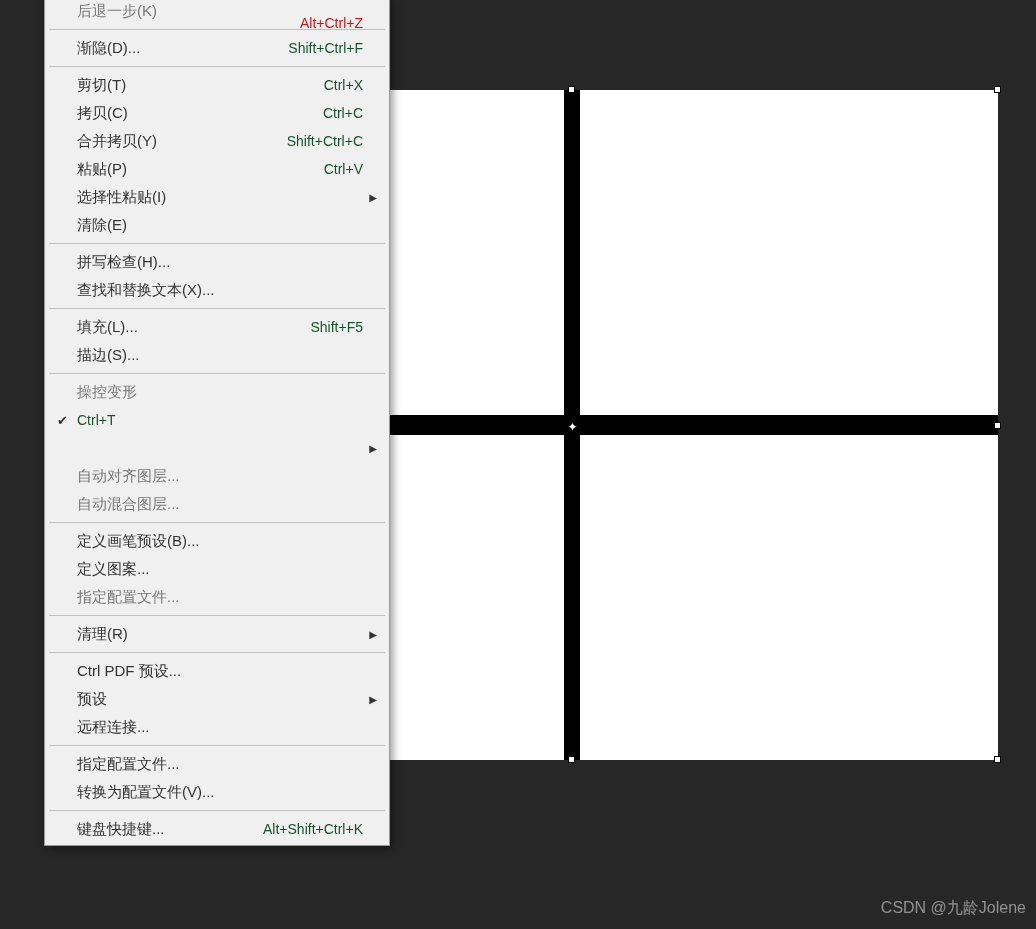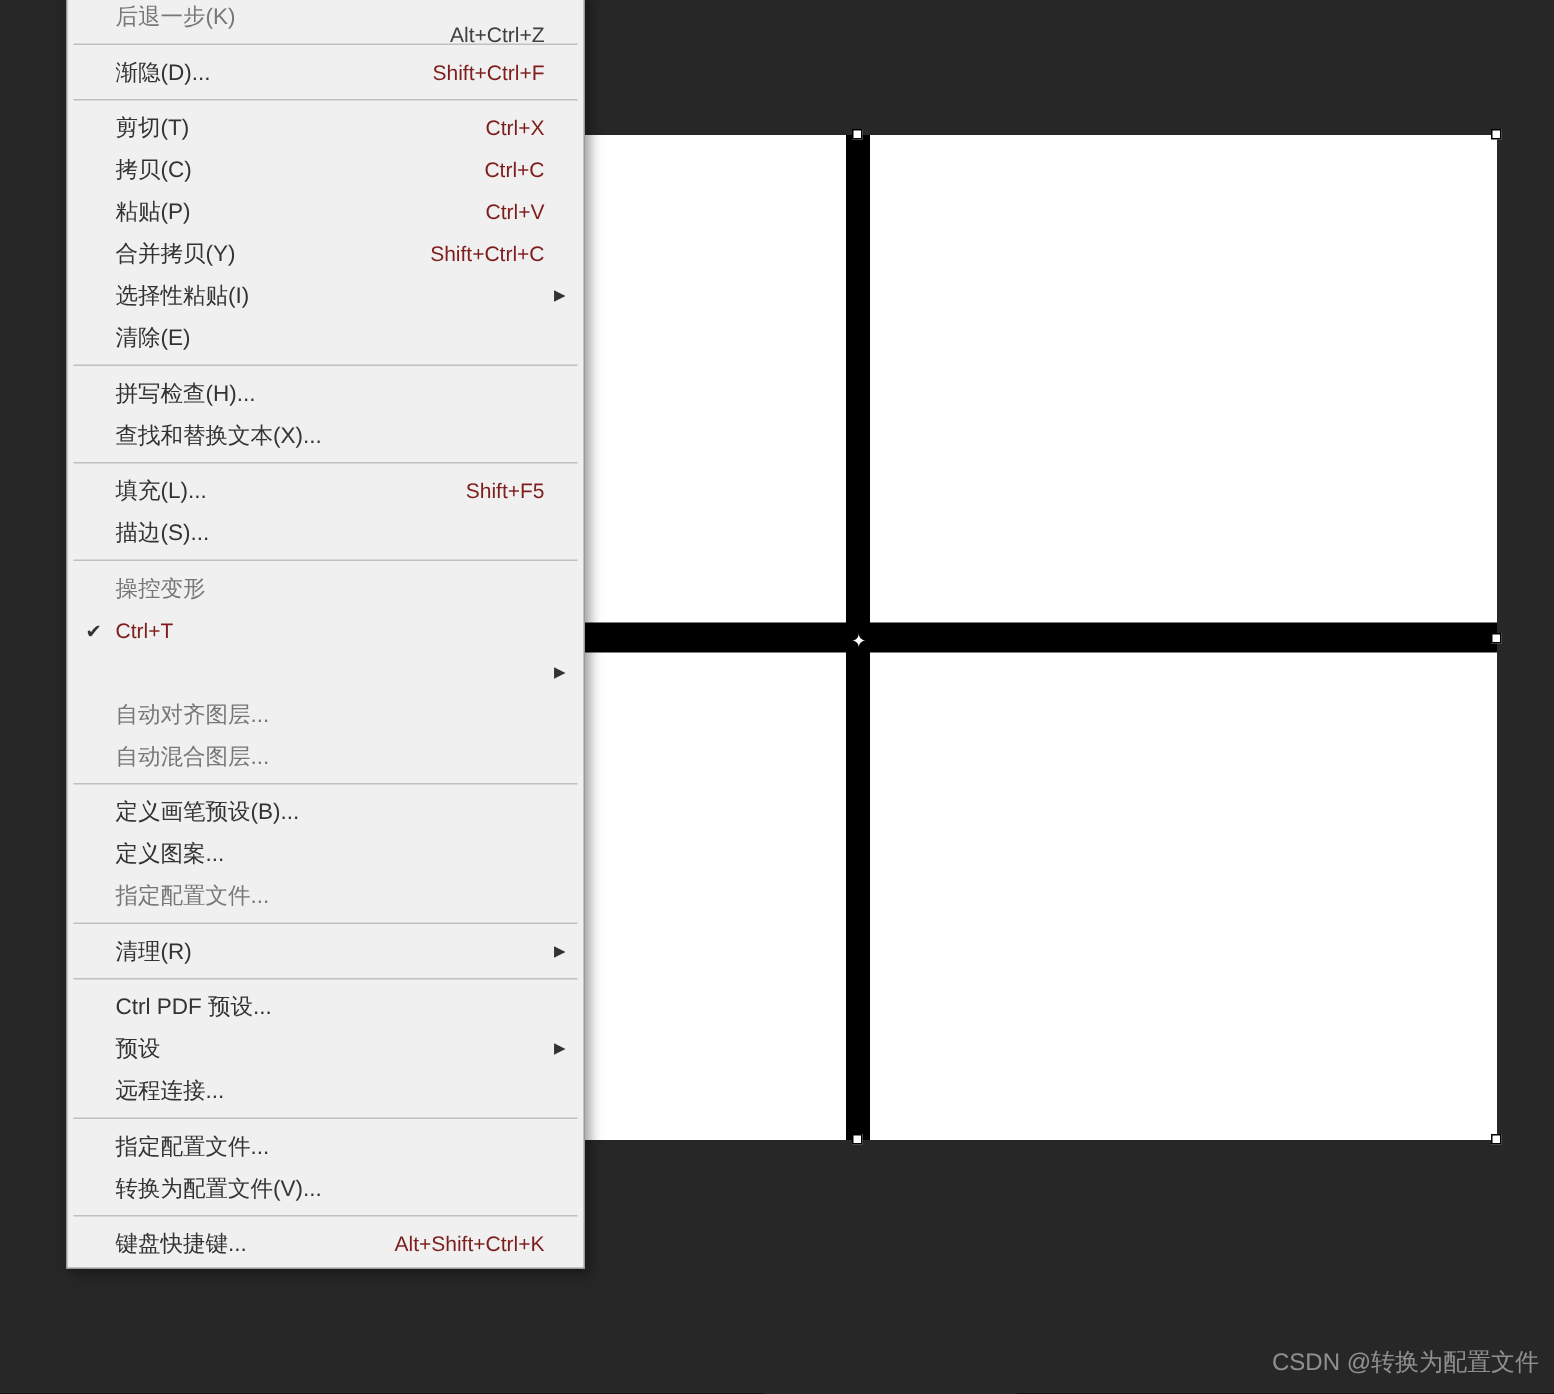--- a/index.html
+++ b/index.html
@@ -60,22 +60,22 @@
       display: flex;
       align-items: center;
       height: 28px;
       padding: 0 24px 0 30px;
       color: #333;
       position: relative;
       cursor: default;
     }
     .menu-item.disabled { color: #777; }
     .menu-item .label { flex: 1; }
-    .menu-item .shortcut { color: #7f1d1d; font-size: 14px; }
-    .menu-item.disabled .shortcut { color: #404040; margin-top: 23px; }
+    .menu-item .shortcut { color: #14532d; font-size: 14px; }
+    .menu-item.disabled .shortcut { color: #b91c1c; margin-top: 23px; }
     .menu-item .check {
       position: absolute;
       left: 10px;
       font-size: 13px;
     }
     .menu-item .arrow {
       position: absolute;
       right: 10px;
       font-size: 10px;
     }
@@ -124,28 +124,28 @@
     <div class="menu-sep"></div>
     <div class="menu-item">
       <span class="label">剪切(T)</span>
       <span class="shortcut">Ctrl+X</span>
     </div>
     <div class="menu-item">
       <span class="label">拷贝(C)</span>
       <span class="shortcut">Ctrl+C</span>
     </div>
     <div class="menu-item">
+      <span class="label">合并拷贝(Y)</span>
+      <span class="shortcut">Shift+Ctrl+C</span>
+    </div>
+    <div class="menu-item">
       <span class="label">粘贴(P)</span>
       <span class="shortcut">Ctrl+V</span>
     </div>
     <div class="menu-item">
-      <span class="label">合并拷贝(Y)</span>
-      <span class="shortcut">Shift+Ctrl+C</span>
-    </div>
-    <div class="menu-item">
       <span class="label">选择性粘贴(I)</span>
       <span class="arrow">▶</span>
     </div>
     <div class="menu-item">
       <span class="label">清除(E)</span>
     </div>
     <div class="menu-sep"></div>
     <div class="menu-item">
       <span class="label">拼写检查(H)...</span>
     </div>
@@ -210,13 +210,13 @@
     <div class="menu-item">
       <span class="label">转换为配置文件(V)...</span>
     </div>
     <div class="menu-sep"></div>
     <div class="menu-item">
       <span class="label">键盘快捷键...</span>
       <span class="shortcut">Alt+Shift+Ctrl+K</span>
     </div>
   </div>
 
-<div class="watermark">CSDN @转换为配置文件</div>
+<div class="watermark">CSDN @九龄Jolene</div>
 
 </body></html>

